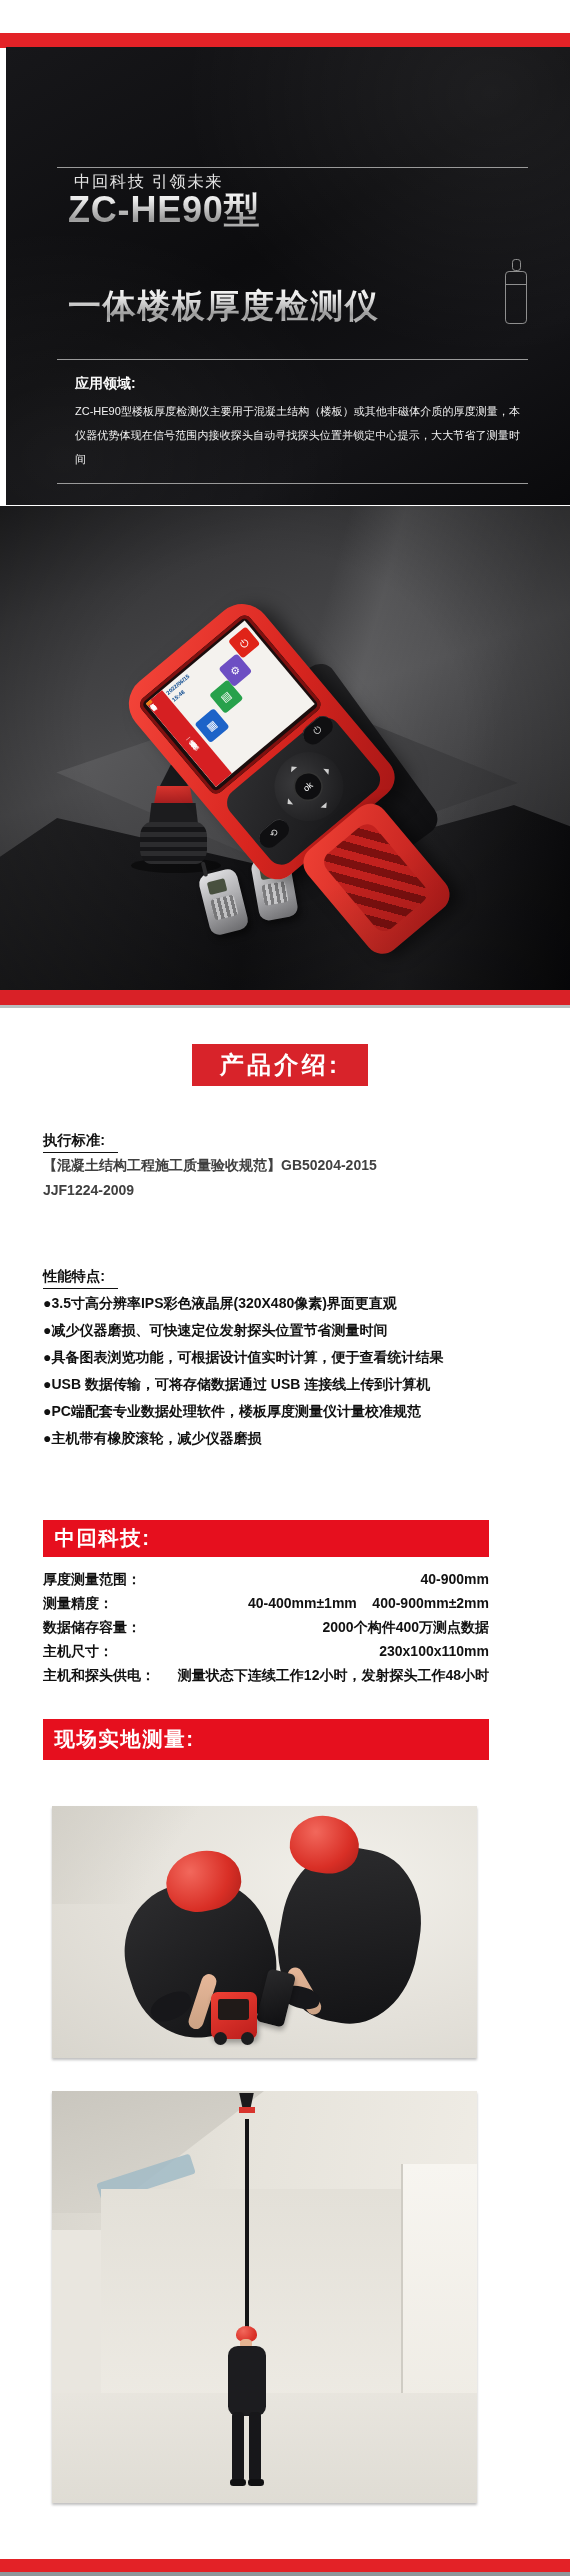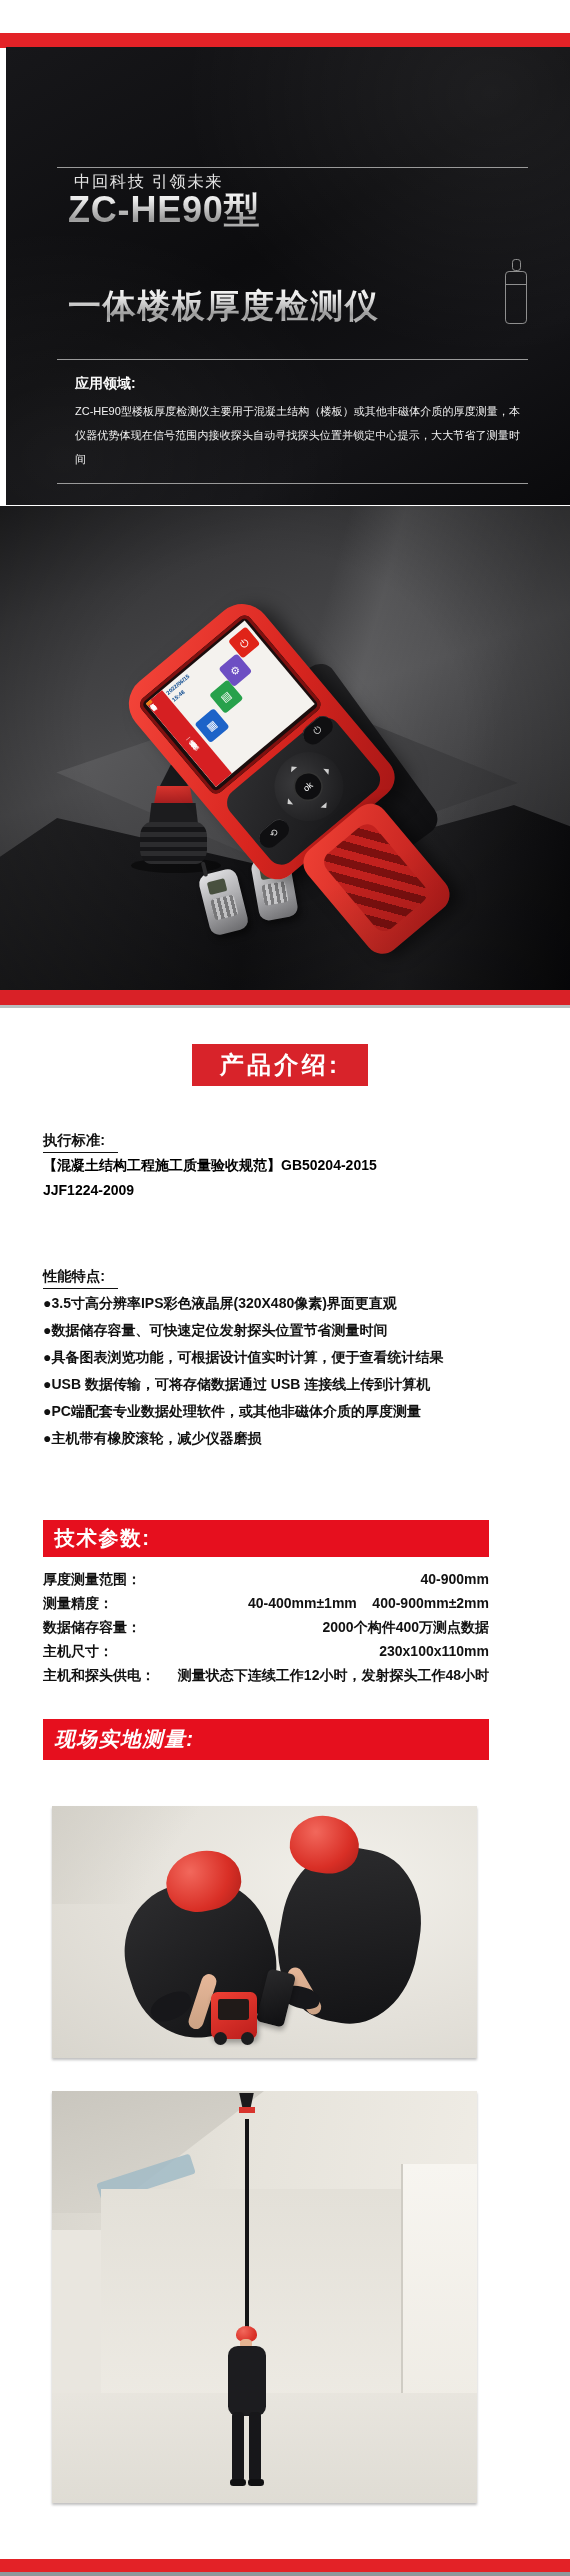--- a/index.html
+++ b/index.html
@@ -103,29 +103,29 @@
           background:linear-gradient(145deg,#2b2b2d,#0d0d0f);transform:rotate(4deg);}
   .strip-red{left:0;top:990px;width:571px;height:14.7px;background:#d92127;}
   .strip-grey{left:0;top:1005px;width:571px;height:3.3px;background:#b9bec0;}
 
   
   .badge{left:192px;top:1044px;width:176px;height:42px;background:#d8232a;color:#fff;
          font-size:24px;font-weight:bold;text-align:center;line-height:42px;letter-spacing:3.3px;}
   .h-ul{font-size:14.3px;font-weight:bold;color:#111;border-bottom:1.6px solid #111;
         padding:0 13px 2.4px 0;display:inline-block;}
   .standards-label{left:43px;top:1131px;}
-  .standards{left:43px;top:1153px;width:457px;font-size:14px;font-weight:600;color:#000000;}
+  .standards{left:43px;top:1153px;width:457px;font-size:14px;font-weight:600;color:#404040;}
   .standards div{line-height:25px;}
   .features-label{left:43px;top:1267px;}
   .features{left:43px;top:1290px;width:473px;font-size:14px;font-weight:600;color:#111;}
   .features div{line-height:27px;}
   .banner{left:43px;width:446px;height:37px;background:#e60f1e;color:#fff;font-size:20.4px;
           font-weight:bold;line-height:37px;padding-left:11.4px;box-sizing:border-box;letter-spacing:1.6px;}
   .banner-specs{top:1520px;}
-  .banner-field{top:1719px;height:41px;line-height:41px;font-style:italic;}
+  .banner-field{top:1719px;height:41px;line-height:41px;}
   .specs{left:43px;top:1567px;width:446px;font-size:14px;color:#111;font-weight:600;}
   .specs .row{display:flex;justify-content:space-between;line-height:24px;white-space:pre;}
   .specs .lab{font-weight:bold;}
 
   
   .photo{left:52px;width:425px;overflow:hidden;box-shadow:0 1.6px 2.4px rgba(0,0,0,0.25);}
   .photo1{top:1806px;height:252px;
       background:radial-gradient(ellipse at 70% 30%,#f2f0ea 0%,#e4e1da 55%,#d8d5cd 100%);}
   .p1-wallshadow{position:absolute;left:0;top:0;width:147px;height:98px;
       background:linear-gradient(125deg,#d3d0c8 0%,transparent 70%);}
@@ -285,34 +285,34 @@
 
   </div>
 
   <div class="abs features-label">
     <span class="h-ul">性能特点:</span>
   </div>
   <div class="abs features">
 
       <div>●3.5寸高分辨率IPS彩色液晶屏(320X480像素)界面更直观</div>
 
-      <div>●数据储存容量、可快速定位发射探头位置节省测量时间</div>
+      <div>●减少仪器磨损、可快速定位发射探头位置节省测量时间</div>
 
       <div>●具备图表浏览功能，可根据设计值实时计算，便于查看统计结果</div>
 
       <div>●USB 数据传输，可将存储数据通过 USB 连接线上传到计算机</div>
 
-      <div>●PC端配套专业数据处理软件，或其他非磁体介质的厚度测量</div>
+      <div>●PC端配套专业数据处理软件，楼板厚度测量仪计量校准规范</div>
 
 
       <div>●主机带有橡胶滚轮，减少仪器磨损</div>
 
   </div>
 
-  <div class="abs banner banner-specs">技术参数:</div>
+  <div class="abs banner banner-specs">中回科技:</div>
   <div class="abs specs">
 
       <div class="row">
         <span class="lab">厚度测量范围：</span>
         <span class="val">40-900mm</span>
       </div>
 
       <div class="row">
         <span class="lab">测量精度：</span>
         <span class="val">40-400mm±1mm    400-900mm±2mm</span>

